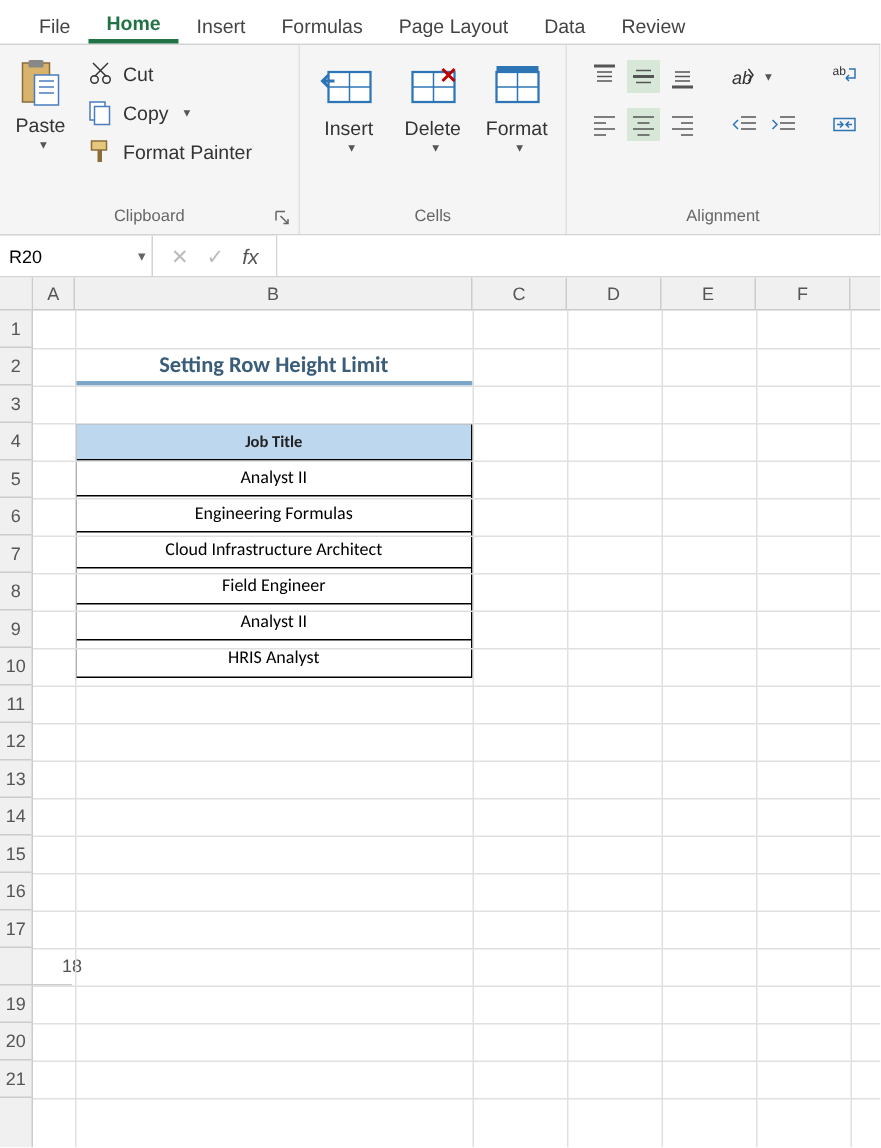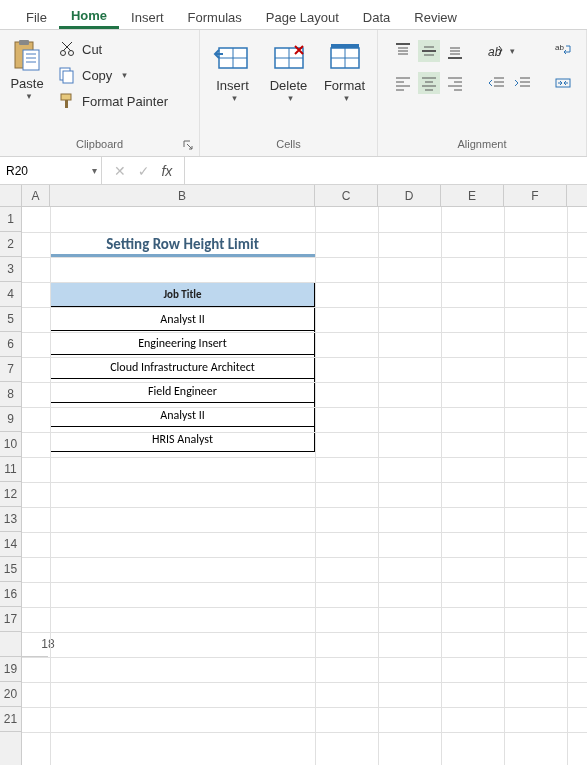--- a/index.html
+++ b/index.html
@@ -347,21 +347,21 @@
         <div class="col-h" style="width: 63px;">E</div>
         <div class="col-h" style="width: 63px;">F</div>
       </div>
     <div class="cells-grid" id="cells-grid" style="height:560px;">
 
       <div class="data-title">Setting Row Height Limit</div>
       <div class="data-table">
         <div class="dt-head">Job Title</div>
         <div id="dt-rows">
             <div class="dt-row">Analyst II</div>
-            <div class="dt-row">Engineering Insert</div>
+            <div class="dt-row">Engineering Formulas</div>
             <div class="dt-row">Cloud Infrastructure Architect</div>
             <div class="dt-row">Field Engineer</div>
             <div class="dt-row">Analyst II</div>
             <div class="dt-row">HRIS Analyst</div>
           </div>
       </div>
     <div class="gridline-v" style="left: 28px;"></div>
         <div class="gridline-v" style="left: 293px;"></div>
         <div class="gridline-v" style="left: 356px;"></div>
         <div class="gridline-v" style="left: 419px;"></div>

